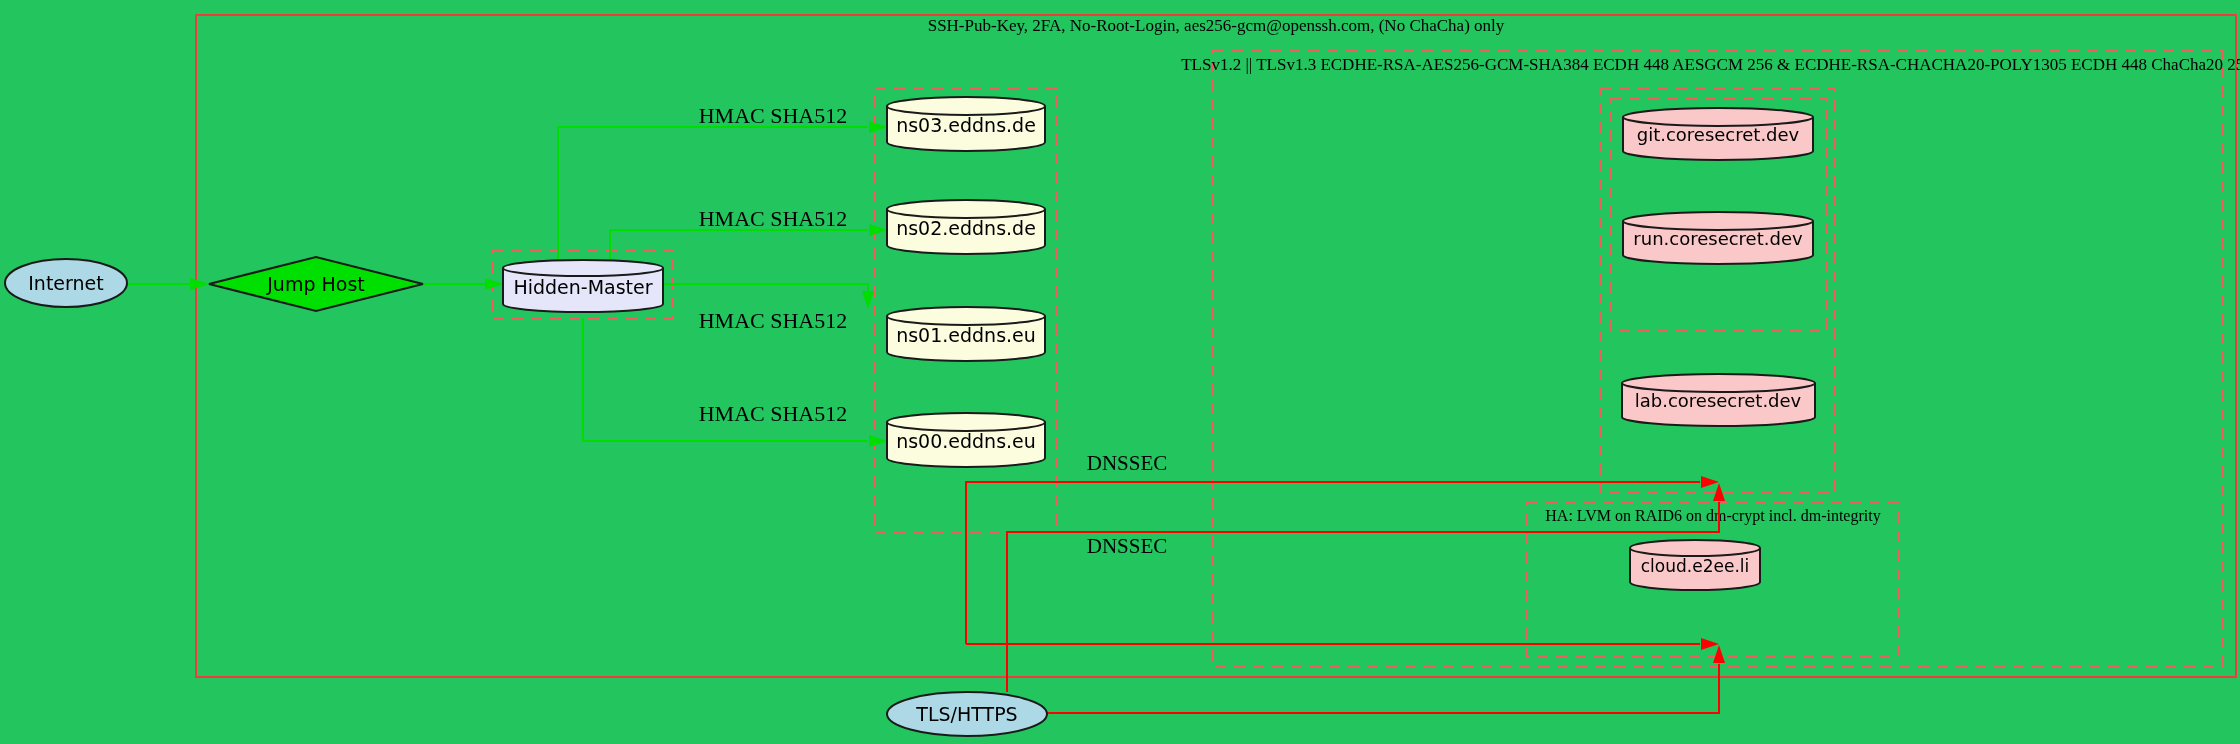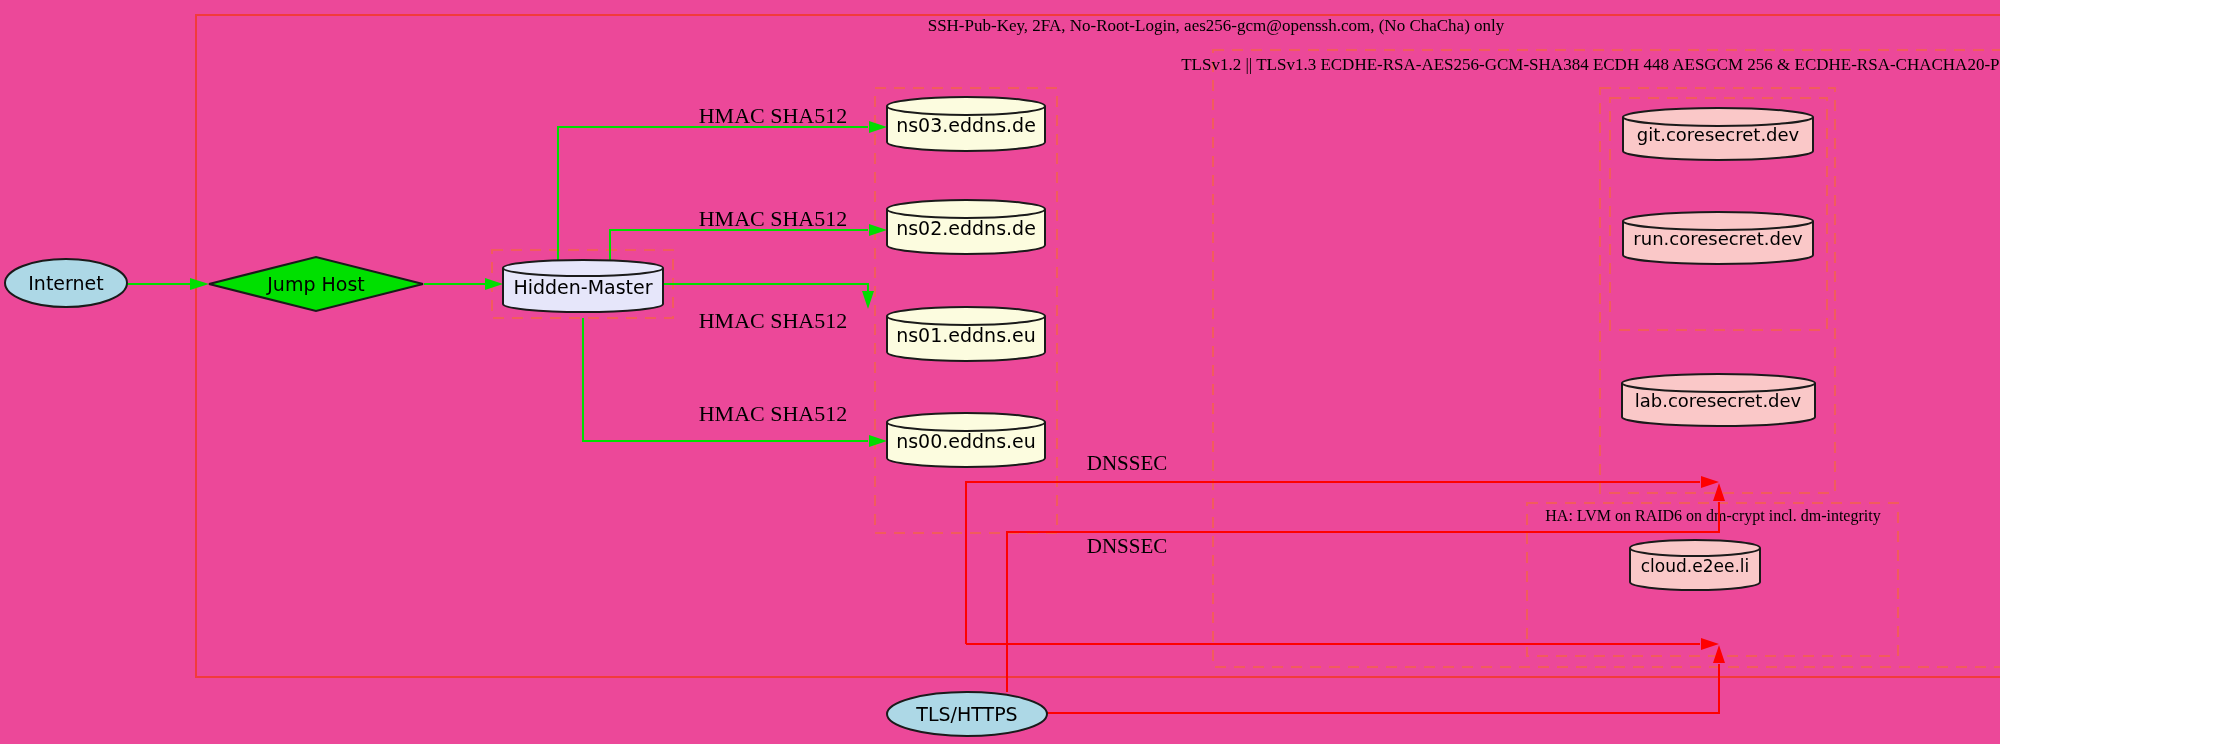--- a/index.html
+++ b/index.html
@@ -1,16 +1,16 @@
 <!DOCTYPE html>
 <html><head>
 <meta charset="utf-8">
 <style>
   html,body{margin:0;padding:0;background:#ffffff;}
-  .stage{position:relative;width:2000px;height:744px;background:#ec4899;overflow:hidden;}
+  .stage{position:relative;width:2240px;height:744px;background:#22c55e;overflow:hidden;}
   svg{display:block;}
   .nlabel{font-family:"DejaVu Sans",sans-serif;fill:#000000;}
   .elabel{font-family:"Liberation Serif",serif;fill:#000000;}
   .gedge{stroke:#00dd00;stroke-width:2;fill:none;}
   .garrow{fill:#00dd00;stroke:none;}
   .redge{stroke:#ff0000;stroke-width:2;fill:none;}
   .rarrow{fill:#ff0000;stroke:none;}
   .cluster-dash{fill:none;stroke:#f25c5c;stroke-width:2;stroke-dasharray:11 8;}
   .cluster-solid{fill:none;stroke:#f23b3b;stroke-width:2;}
   .nodeshape{stroke:#1a1a1a;stroke-width:2;}

